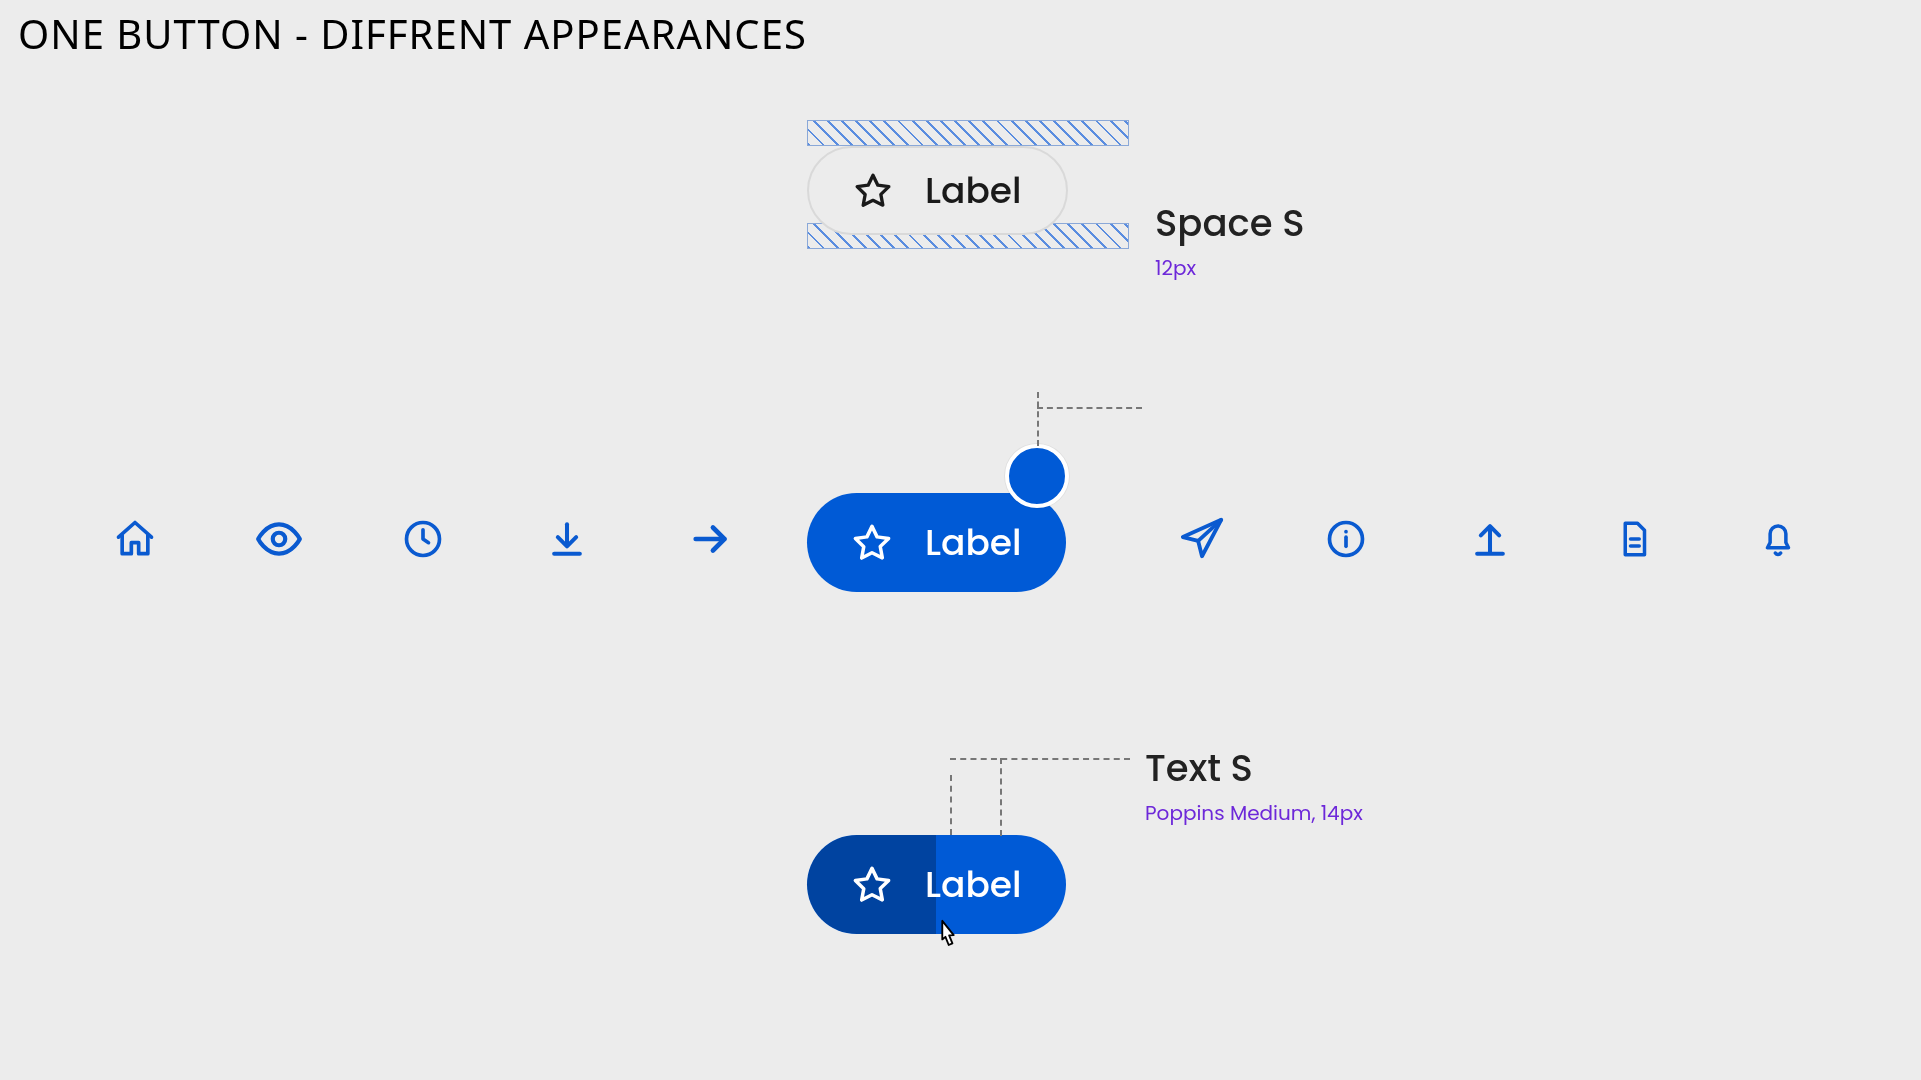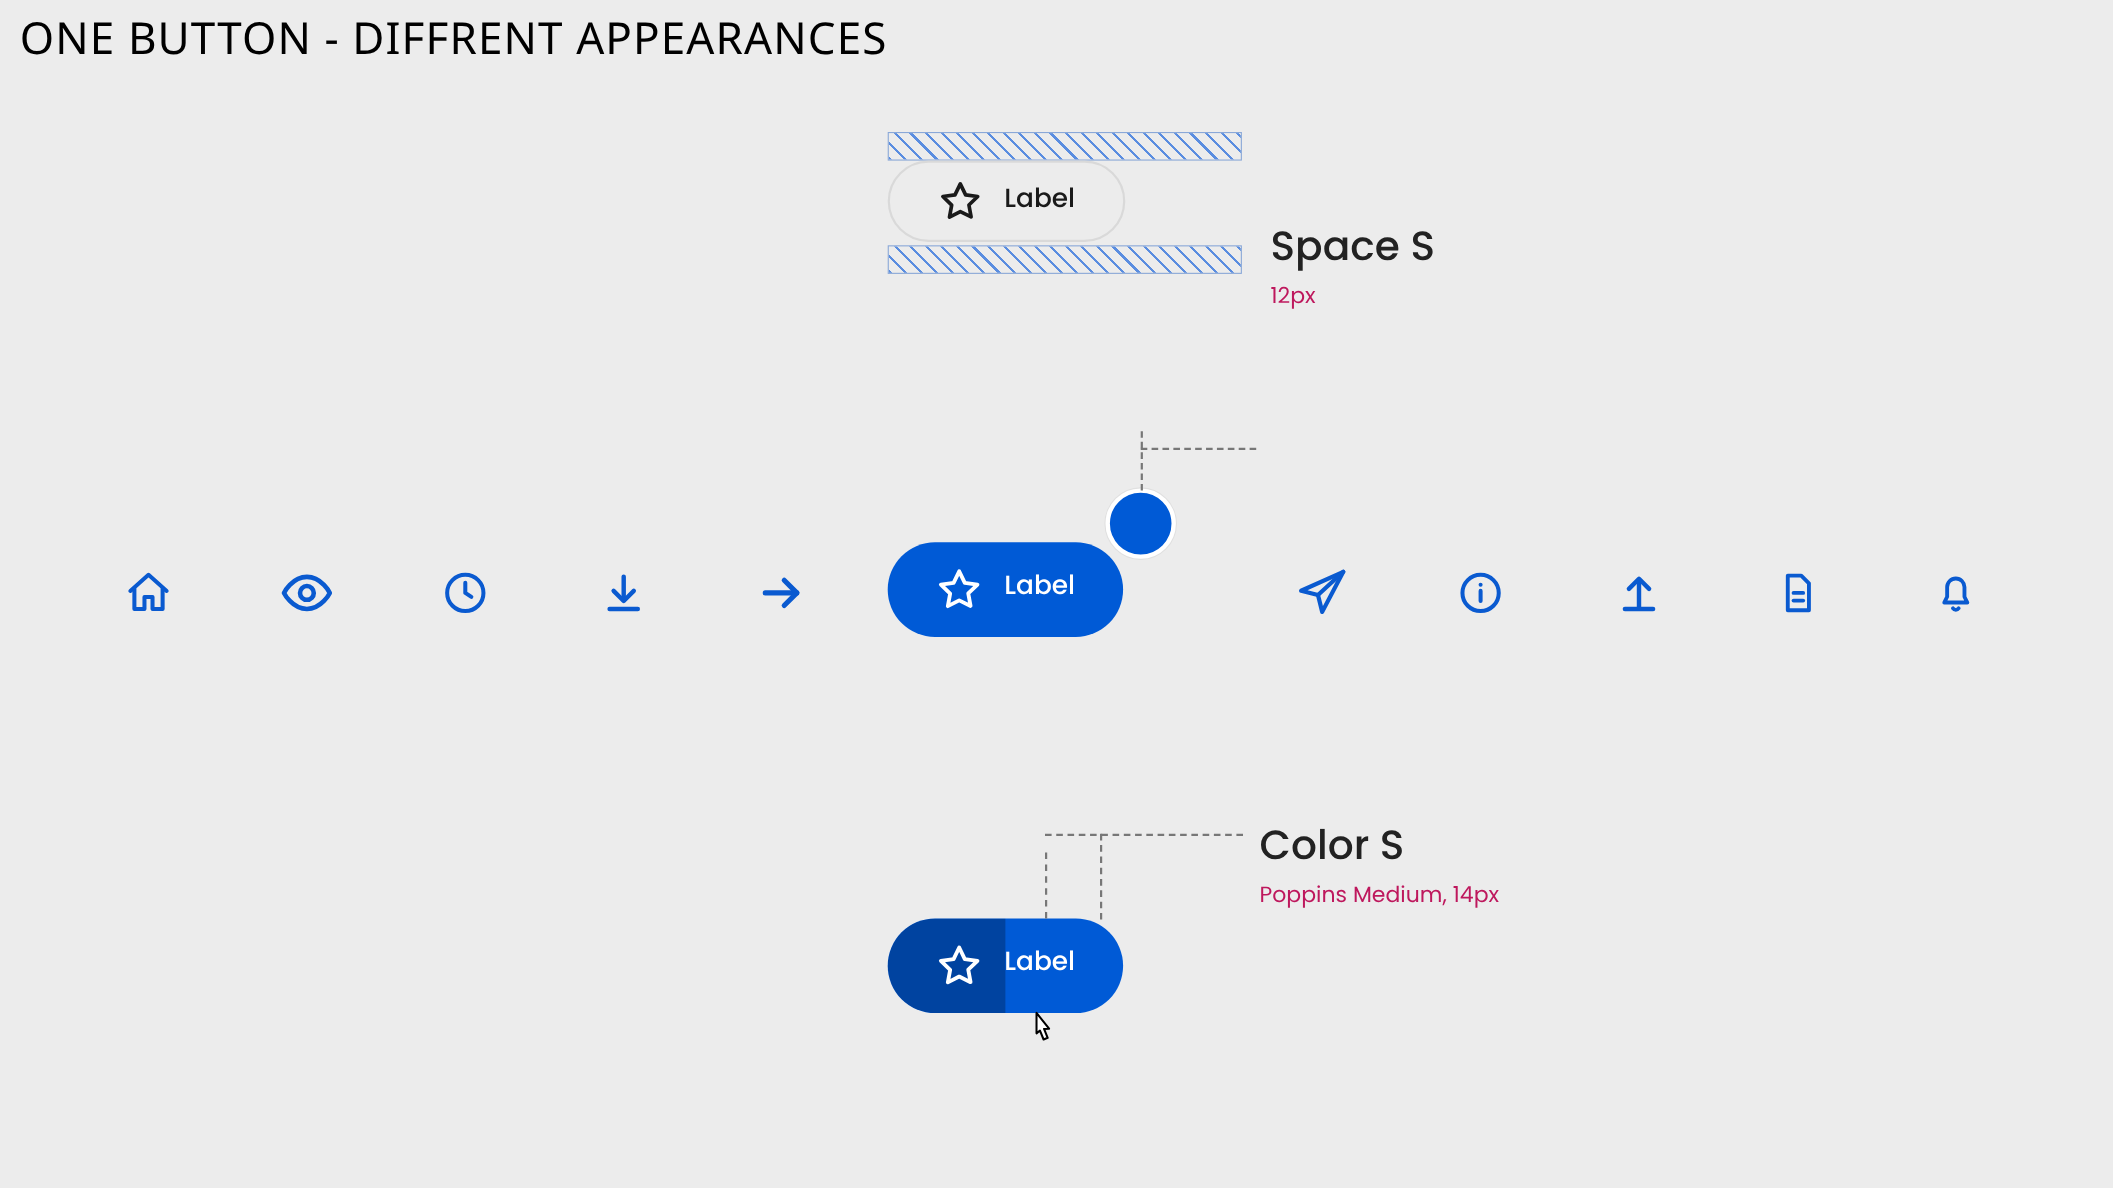--- a/index.html
+++ b/index.html
@@ -1,24 +1,24 @@
 <!DOCTYPE html>
 <html style="--accent: #005AD6;"><head>
 <meta charset="utf-8">
 <style>
   html,body{margin:0;padding:0;width:1921px;height:1080px;background:#ececec;font-family:Poppins,system-ui,-apple-system,Segoe UI,Helvetica,Arial,sans-serif;overflow:hidden}
   .canvas{position:relative;width:1921px;height:1080px}
   .title{position:absolute;left:18px;top:6px;font-size:40px;font-weight:400;color:#000;letter-spacing:1px;font-family:system-ui,Helvetica,Arial,sans-serif}
-  .btn{display:inline-flex;gap:20px;padding:22px 44px;border-radius:60px;font-size:24px;font-weight:500;color:#fff;background:var(--accent);position:relative}
+  .btn{display:inline-flex;align-items:center;gap:32px;padding:22px 44px;border-radius:60px;font-size:36px;font-weight:500;color:#fff;background:var(--accent);position:relative}
   .btn.outline{background:#ececec;color:#1a1a1a;border:2px solid #d9d9d9}
   .btn-icon{display:inline-flex}
   svg{display:block}
   .annot{position:absolute;display:flex;flex-direction:column;gap:2px}
   .annot .t{font-size:37px;font-weight:500;color:#222}
-  .annot .s{font-size:20px;color:#be185d}
+  .annot .s{font-size:20px;color:#6d28d9}
   .hatch{background:repeating-linear-gradient(45deg,#5a8de0 0 2px,transparent 2px 10px);border:1px solid #8aa8d8}
   .icon-row{position:absolute;display:flex;align-items:center;gap:64px}
   .icon-cell{width:80px;height:80px;display:flex;align-items:center;justify-content:center}
   .color-dot{position:absolute;width:56px;height:56px;border-radius:50%;background:var(--accent);border:4px solid #fff;box-shadow:0 0 0 1px rgba(0,0,0,.05)}
   .hover-overlay{position:absolute;left:0;top:0;bottom:0;width:50%;background:rgba(0,0,0,.25);border-top-left-radius:60px;border-bottom-left-radius:60px}
   .cursor{position:absolute}
   .conn{position:absolute;border:0 dashed #777}
 </style>
 </head>
 <body>
@@ -134,17 +134,17 @@
 </div>
 <div class="cursor" style="left:930px;top:918px">
   <svg width="36" height="40" viewBox="0 0 24 28" fill="#fff" stroke="#000" stroke-width="1.3" stroke-linejoin="round">
         <path d="M8 2l0 13 2.2-1.8 2.3 5.7 2.6-1.1-2.3-5.6 3.2-.2L8 2z"></path>
       </svg>
 </div>
 <div class="conn" style="left:950px;top:775px;height:60px;border-left-width:2px"></div>
 <div class="conn" style="left:950px;top:758px;width:180px;border-top-width:2px"></div>
 <div class="conn" style="left:1000px;top:758px;height:78px;border-left-width:2px"></div>
 <div class="annot" style="left:1145px;top:740px">
-  <span class="t">Color S</span>
+  <span class="t">Text S</span>
   <span class="s">Poppins Medium, 14px</span>
 </div>
 
 </div>
 
 </body></html>

